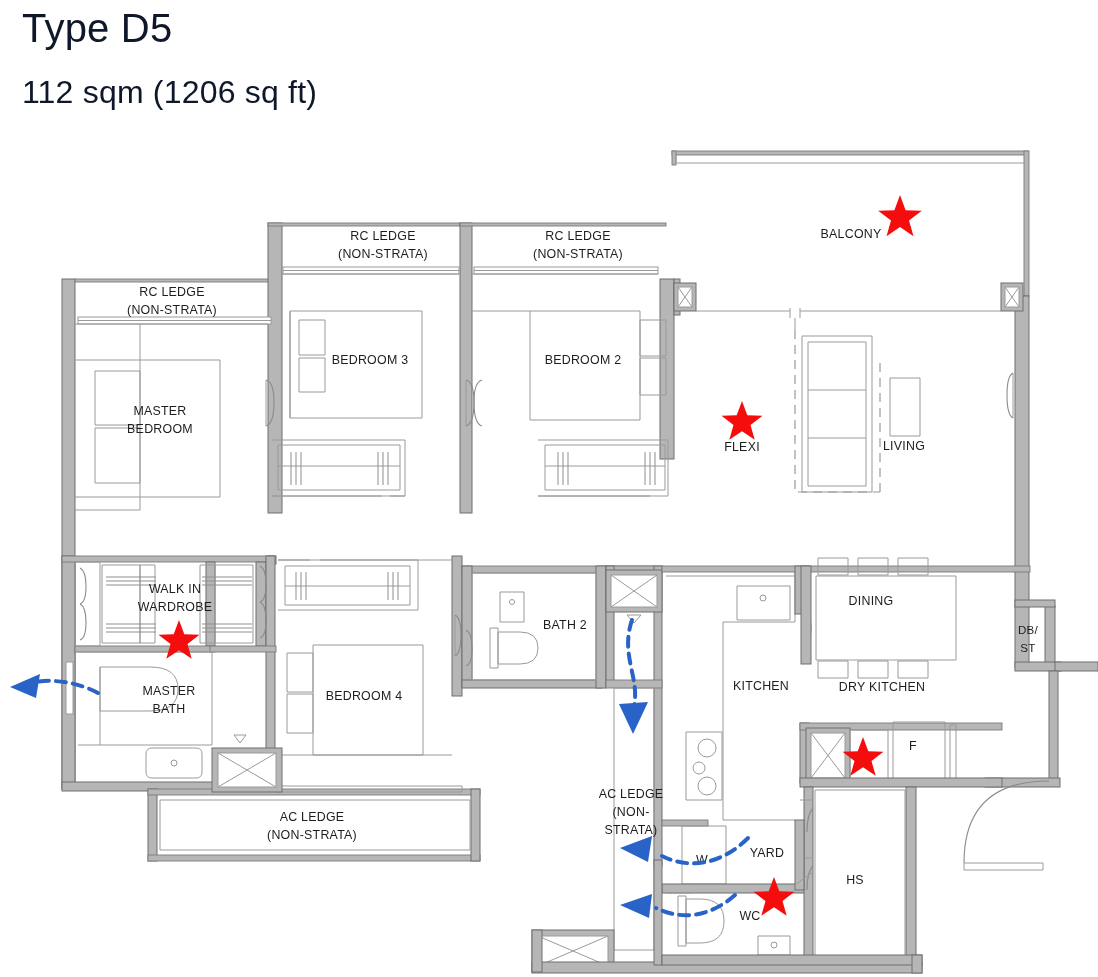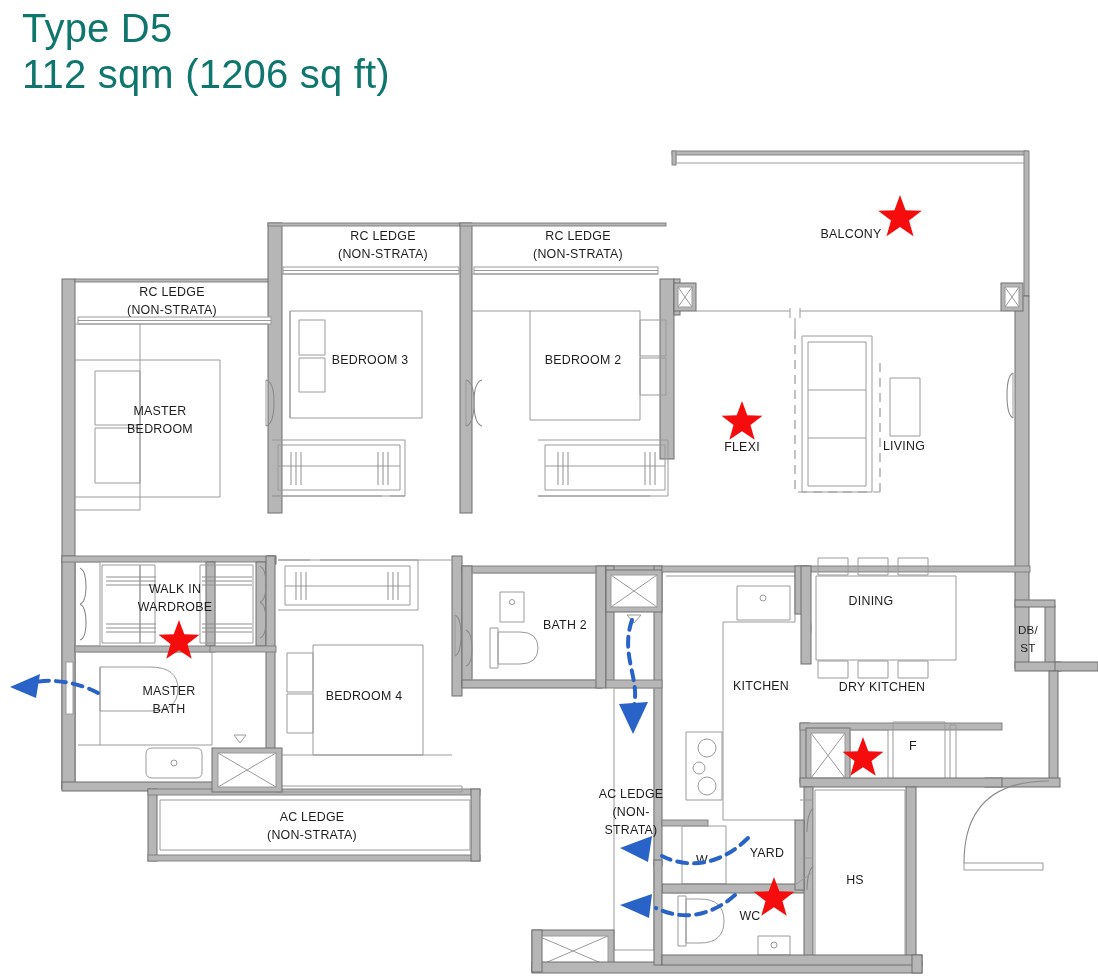--- a/index.html
+++ b/index.html
@@ -1,20 +1,20 @@
 <!DOCTYPE html>
 <html><head>
 <meta charset="utf-8">
 <style>
   html,body{margin:0;padding:0;background:#ffffff;}
   body{width:1098px;height:977px;font-family:"Liberation Sans",sans-serif;-webkit-font-smoothing:antialiased;}
   #root{position:relative;width:1098px;height:977px;overflow:hidden;background:#fff;}
-  #title-block{position:absolute;left:22px;top:4px;color:#0f766e;}
+  #title-block{position:absolute;left:22px;top:4px;color:#0f172a;}
   #title-line1{font-size:40px;font-weight:400;line-height:48px;letter-spacing:0.2px;}
-  #title-line2{font-size:40px;font-weight:400;line-height:44px;letter-spacing:0.2px;}
+  #title-line2{font-size:32px;font-weight:400;line-height:44px;letter-spacing:0.2px;margin-top:18px;}
   svg#plan{position:absolute;left:0;top:0;width:1098px;height:977px;display:block;}
   .rmlabel{font-family:"Liberation Sans",sans-serif;font-size:12.4px;fill:#1d1d1d;text-anchor:middle;letter-spacing:0.25px;}
   .rmlabel.sm{font-size:11.6px;}
   .wall{fill:#b6b6b6;stroke:#6f6f6f;stroke-width:1;}
   .wall2{fill:#b6b6b6;stroke:#7a7a7a;stroke-width:0.9;}
   .thin{fill:none;stroke:#9a9a9a;stroke-width:1;}
   .thin2{fill:none;stroke:#8a8a8a;stroke-width:1.1;}
   .fill-w{fill:#ffffff;stroke:#9a9a9a;stroke-width:1;}
   .dash{fill:none;stroke:#9a9a9a;stroke-width:1.2;stroke-dasharray:9 6;}
   .arrow{fill:none;stroke:#2a63c8;stroke-width:4;stroke-dasharray:10 7;stroke-linecap:round;}

